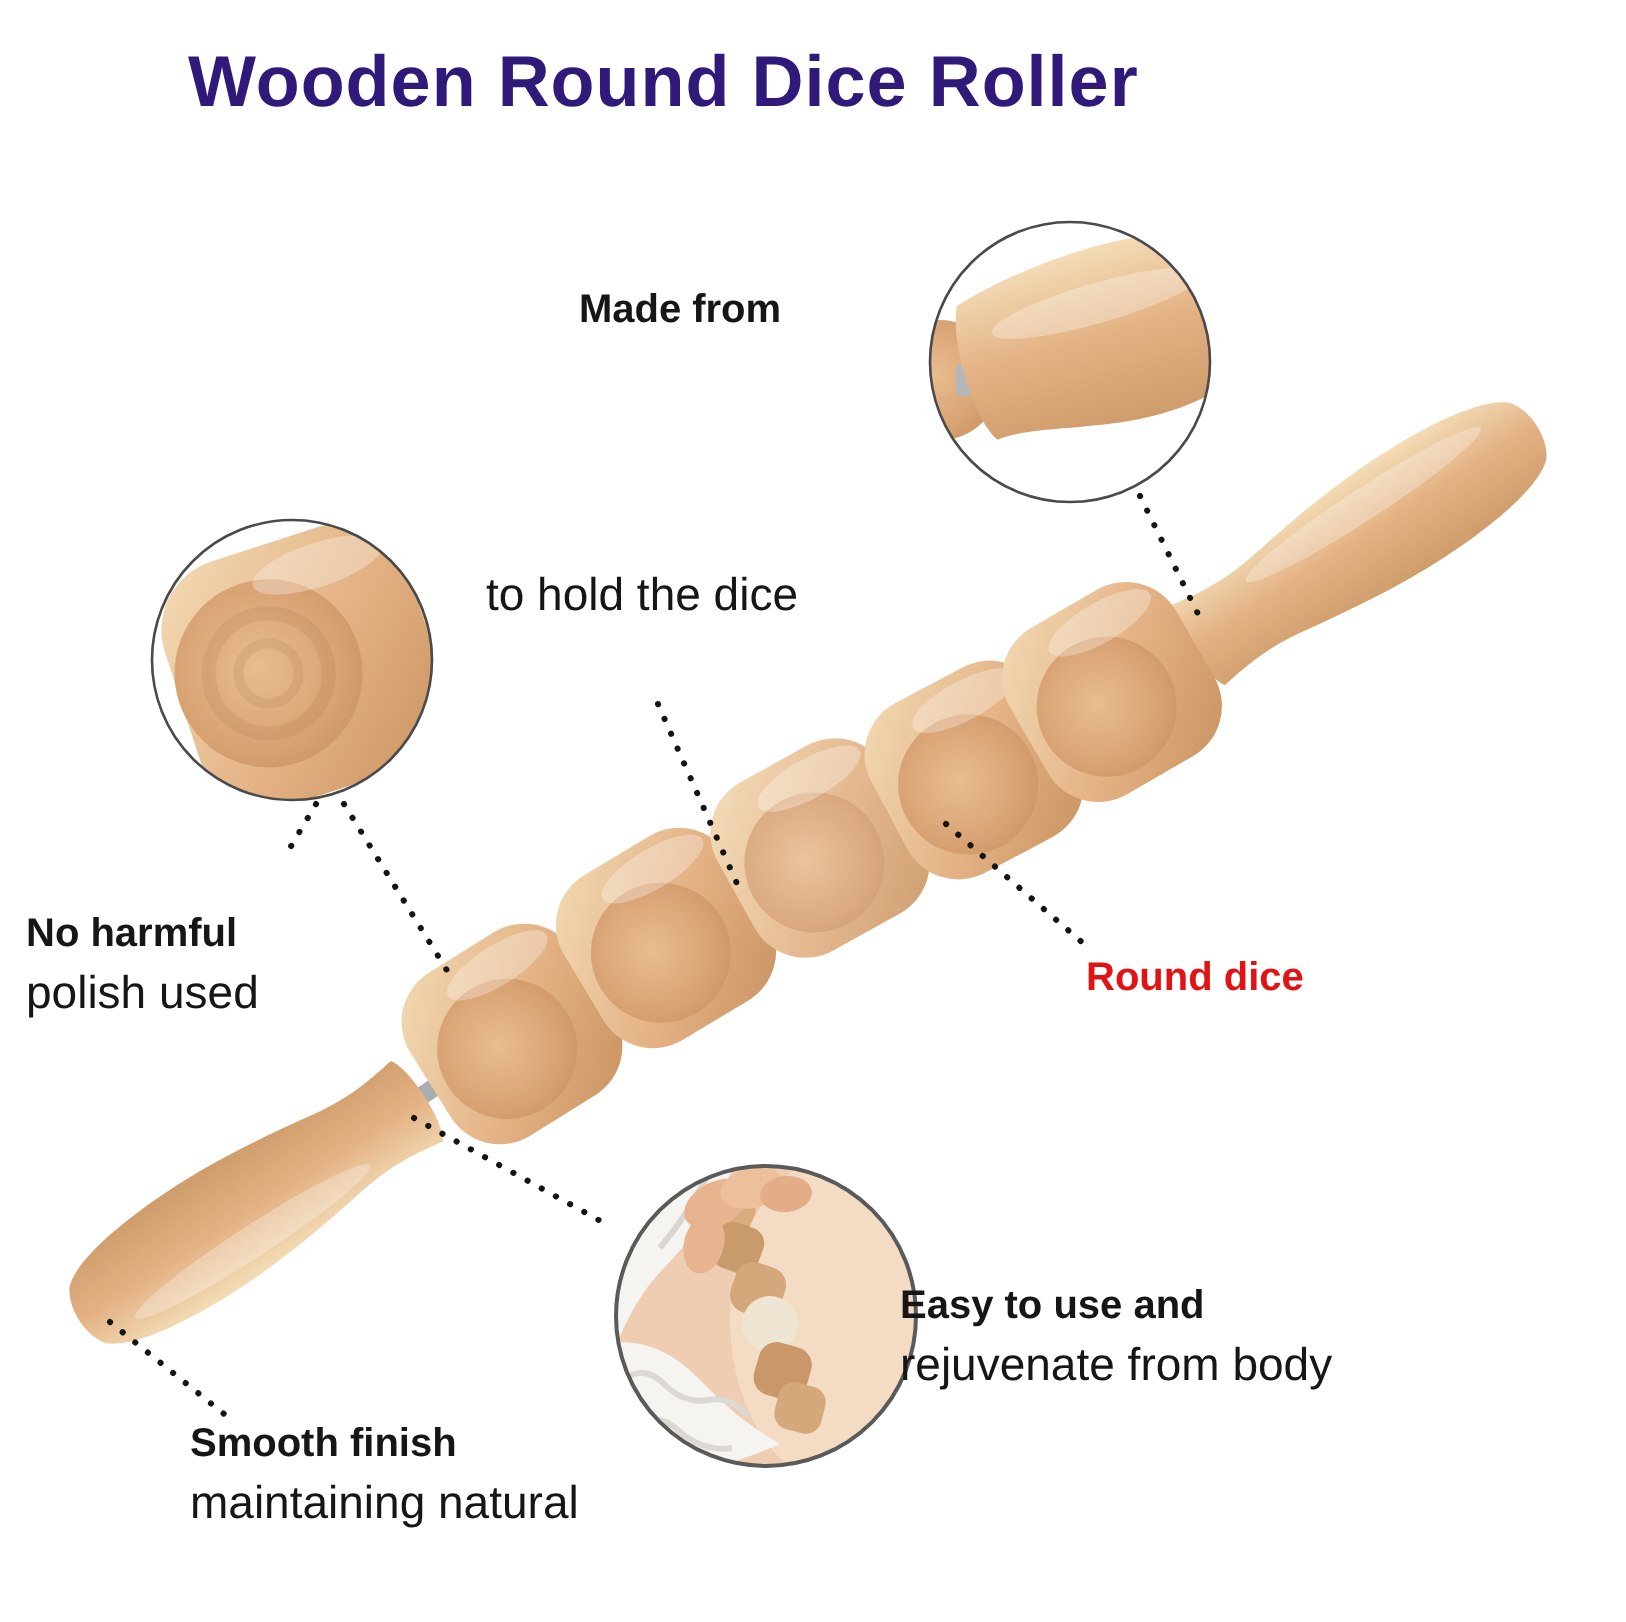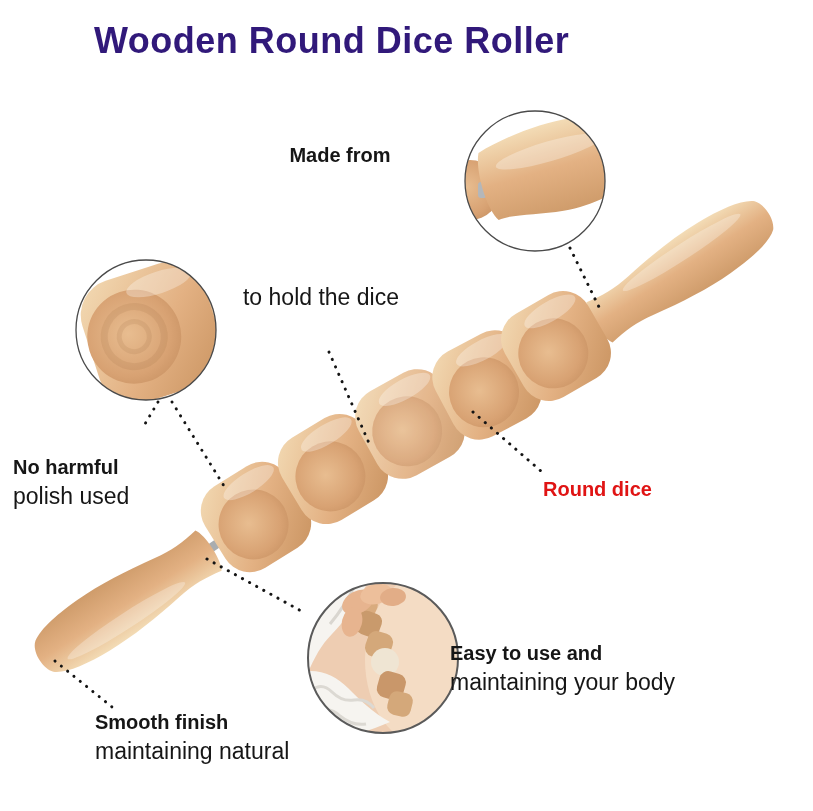--- a/index.html
+++ b/index.html
@@ -184,21 +184,21 @@
     <span class="b">No harmful</span>
     <span class="r">polish used</span>
   </div>
 
   <div class="ann ann-rounddice">
     <span class="b">Round dice</span>
   </div>
 
   <div class="ann ann-easy">
     <span class="b">Easy to use and</span>
-    <span class="r">maintaining your body</span>
+    <span class="r">rejuvenate from body</span>
   </div>
 
   <div class="ann ann-smooth">
     <span class="b">Smooth finish</span>
     <span class="r">maintaining natural</span>
   </div>
 
 </div>
 
 </body></html>

